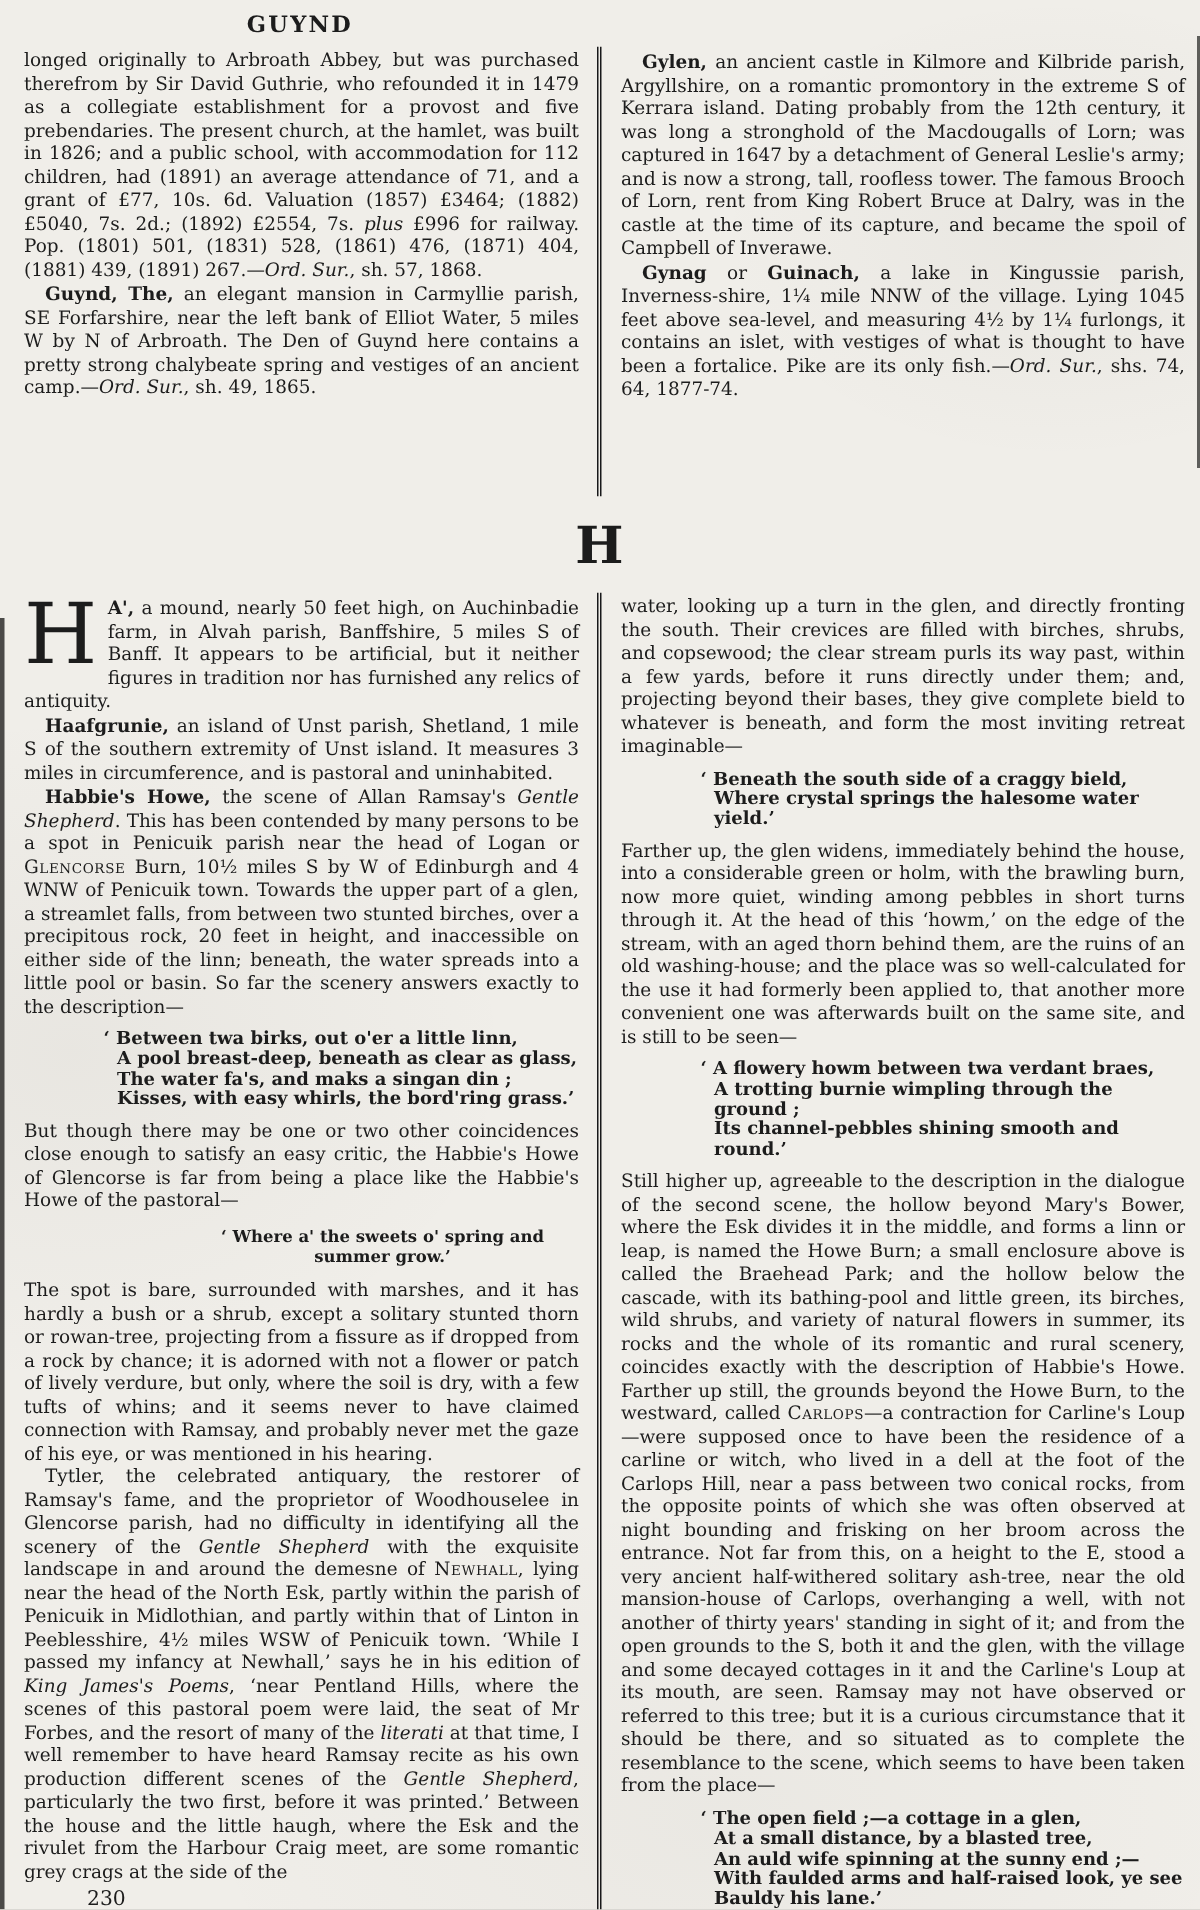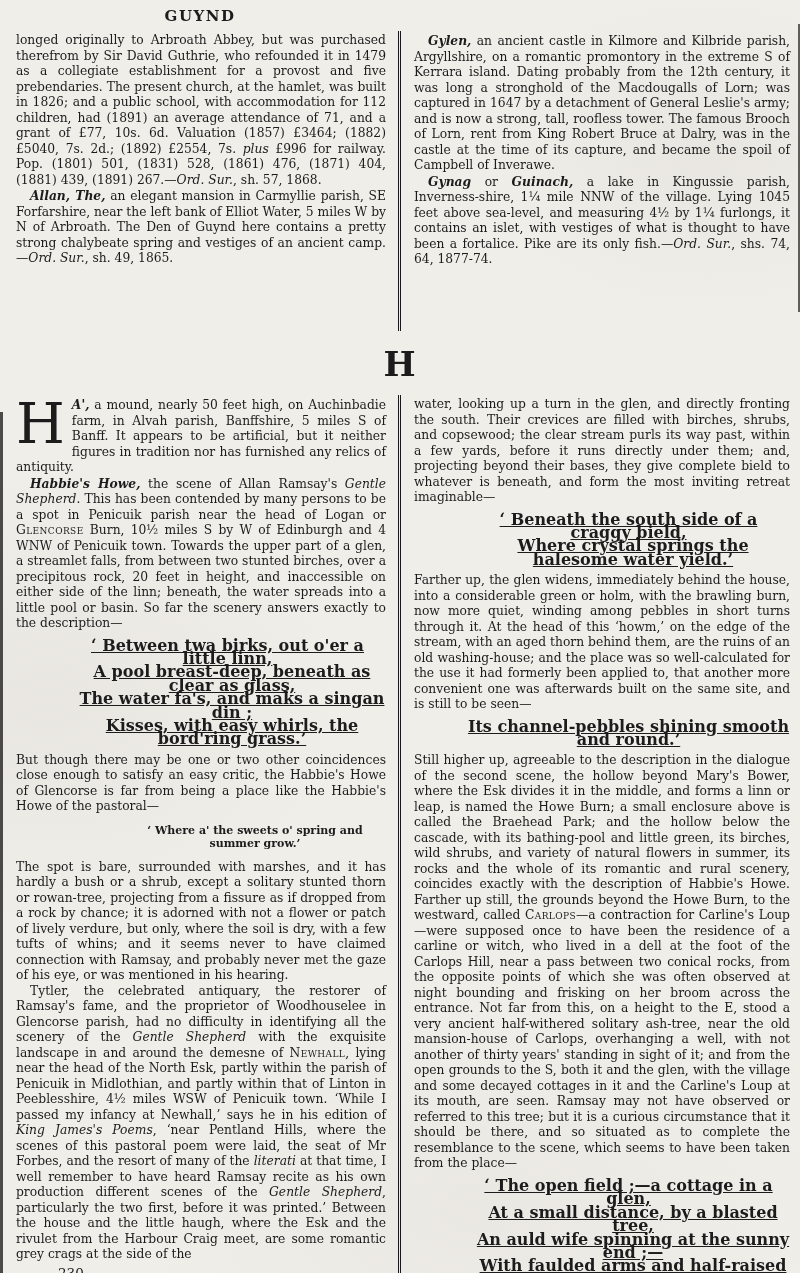--- a/index.html
+++ b/index.html
@@ -16,33 +16,33 @@
   .running-heads{display:flex;padding-top:7px;height:24px;}
   .rh{width:400px;text-align:center;font-weight:bold;font-size:15px;letter-spacing:1.5px;}
   .band{display:flex;}
   .band-top{height:300px;overflow:hidden;}
   .band-bottom{height:905px;overflow:hidden;}
   .col{box-sizing:border-box;font-size:12.3px;line-height:15.5px;text-align:justify;}
   .col-l{width:398px;padding:2px 12px 0 16px;}
   .col-r{width:402px;border-left:3px double #18181a;padding:2px 10px 0 13px;}
   p.entry{margin:0;text-indent:14px;}
   p.cont{margin:0;text-indent:0;}
-  .b{font-weight:bold;font-style:italic;}
+  .b{font-weight:bold;}
   .i{font-style:italic;}
   .sc{font-variant:small-caps;letter-spacing:.4px;margin-top:45px;}
   .dropcap{
     float:left;font-size:56px;line-height:50px;height:58px;
     padding:2px 7px 0 0;font-weight:normal;
   }
   .section-h{
     text-align:center;font-size:34px;font-weight:bold;
     margin:14px 0 12px 0;height:38px;line-height:38px;letter-spacing:1px;
   }
-  .quote{margin:7px 0 7px 0;padding-left:62px;font-size:16px;line-height:13.4px;
-    font-weight:bold;text-align:center;text-decoration:underline;}
+  .quote{margin:7px 0 7px 0;padding-left:62px;font-size:12px;line-height:13.4px;
+    font-weight:bold;text-align:left;}
   .quote .qline{text-indent:0;}
   .quote .qline:first-child{margin-left:-9px;}
   .quote-one{margin:9px 0 9px 0;padding-left:108px;font-size:11px;line-height:13.4px;
     font-weight:bold;text-align:center;}
   .page-num{margin:3px 0 0 42px;font-size:13.5px;text-indent:0;text-align:left;}
   .artifact{position:absolute;background:#2e2d2b;}
   .artifact-left{left:0;top:412px;width:3px;height:861px;opacity:.85;}
   .artifact-right{right:0;top:24px;width:2px;height:288px;opacity:.75;}
 </style>
 </head>
@@ -50,33 +50,34 @@
 
 <div class="page">
 
   <div class="running-heads">
     <div class="rh">GUYND</div>
   </div>
 
   <div class="band band-top">
     <div class="col col-l">
       <p class="cont"><span>longed originally to Arbroath Abbey, but was purchased therefrom by Sir David Guthrie, who refounded it in 1479 as a collegiate establishment for a provost and five prebendaries. The present church, at the hamlet, was built in 1826; and a public school, with accommodation for 112 children, had (1891) an average attendance of 71, and a grant of £77, 10s. 6d. Valuation (1857) £3464; (1882) £5040, 7s. 2d.; (1892) £2554, 7s. </span><span class="i">plus</span><span> £996 for railway. Pop. (1801) 501, (1831) 528, (1861) 476, (1871) 404, (1881) 439, (1891) 267.—</span><span class="i">Ord. Sur.</span><span>, sh. 57, 1868.</span></p>
-      <p class="entry"><span class="b">Allan, The,</span><span> an elegant mansion in Carmyllie parish, SE Forfarshire, near the left bank of Elliot Water, 5 miles W by N of Arbroath. The Den of Guynd here contains a pretty strong chalybeate spring and vestiges of an ancient camp.—</span><span class="i">Ord. Sur.</span><span>, sh. 49, 1865.</span></p>
+      <p class="entry"><span class="b">Guynd, The,</span><span> an elegant mansion in Carmyllie parish, SE Forfarshire, near the left bank of Elliot Water, 5 miles W by N of Arbroath. The Den of Guynd here contains a pretty strong chalybeate spring and vestiges of an ancient camp.—</span><span class="i">Ord. Sur.</span><span>, sh. 49, 1865.</span></p>
     </div>
     <div class="col col-r">
       <p class="entry"><span class="b">Gylen,</span><span> an ancient castle in Kilmore and Kilbride parish, Argyllshire, on a romantic promontory in the extreme S of Kerrara island. Dating probably from the 12th century, it was long a stronghold of the Macdougalls of Lorn; was captured in 1647 by a detachment of General Leslie's army; and is now a strong, tall, roofless tower. The famous Brooch of Lorn, rent from King Robert Bruce at Dalry, was in the castle at the time of its capture, and became the spoil of Campbell of Inverawe.</span></p>
       <p class="entry"><span class="b">Gynag</span><span> or </span><span class="b">Guinach,</span><span> a lake in Kingussie parish, Inverness-shire, 1¼ mile NNW of the village. Lying 1045 feet above sea-level, and measuring 4½ by 1¼ furlongs, it contains an islet, with vestiges of what is thought to have been a fortalice. Pike are its only fish.—</span><span class="i">Ord. Sur.</span><span>, shs. 74, 64, 1877-74.</span></p>
     </div>
   </div>
 
   <div class="section-h">H</div>
 
   <div class="band band-bottom">
     <div class="col col-l">
       <p class="cont"><span class="dropcap">H</span><span><span class="b">A',</span><span> a mound, nearly 50 feet high, on Auchinbadie farm, in Alvah parish, Banffshire, 5 miles S of Banff. It appears to be artificial, but it neither figures in tradition nor has furnished any relics of antiquity.</span></span></p>
+      <p class="entry"><span class="b">Haafgrunie,</span><span> an island of Unst parish, Shetland, 1 mile S of the southern extremity of Unst island. It measures 3 miles in circumference, and is pastoral and uninhabited.</span></p>
       <p class="entry"><span class="b">Habbie's Howe,</span><span> the scene of Allan Ramsay's </span><span class="i">Gentle Shepherd</span><span>. This has been contended by many persons to be a spot in Penicuik parish near the head of Logan or </span><span class="sc">Glencorse</span><span> Burn, 10½ miles S by W of Edinburgh and 4 WNW of Penicuik town. Towards the upper part of a glen, a streamlet falls, from between two stunted birches, over a precipitous rock, 20 feet in height, and inaccessible on either side of the linn; beneath, the water spreads into a little pool or basin. So far the scenery answers exactly to the description—</span></p>
       <div class="quote">
           <div class="qline">‘ Between twa birks, out o'er a little linn,</div>
           <div class="qline">A pool breast-deep, beneath as clear as glass,</div>
           <div class="qline">The water fa's, and maks a singan din ;</div>
           <div class="qline">Kisses, with easy whirls, the bord'ring grass.’</div>
         </div>
       <p class="cont"><span>But though there may be one or two other coincidences close enough to satisfy an easy critic, the Habbie's Howe of Glencorse is far from being a place like the Habbie's Howe of the pastoral—</span></p>
       <div class="quote-one">‘ Where a' the sweets o' spring and summer grow.’</div>
       <p class="cont"><span>The spot is bare, surrounded with marshes, and it has hardly a bush or a shrub, except a solitary stunted thorn or rowan-tree, projecting from a fissure as if dropped from a rock by chance; it is adorned with not a flower or patch of lively verdure, but only, where the soil is dry, with a few tufts of whins; and it seems never to have claimed connection with Ramsay, and probably never met the gaze of his eye, or was mentioned in his hearing.</span></p>
@@ -84,20 +85,22 @@
       <p class="page-num">230</p>
     </div>
     <div class="col col-r">
       <p class="cont"><span>water, looking up a turn in the glen, and directly fronting the south. Their crevices are filled with birches, shrubs, and copsewood; the clear stream purls its way past, within a few yards, before it runs directly under them; and, projecting beyond their bases, they give complete bield to whatever is beneath, and form the most inviting retreat imaginable—</span></p>
       <div class="quote">
           <div class="qline">‘ Beneath the south side of a craggy bield,</div>
           <div class="qline">Where crystal springs the halesome water yield.’</div>
         </div>
       <p class="cont"><span>Farther up, the glen widens, immediately behind the house, into a considerable green or holm, with the brawling burn, now more quiet, winding among pebbles in short turns through it. At the head of this ‘howm,’ on the edge of the stream, with an aged thorn behind them, are the ruins of an old washing-house; and the place was so well-calculated for the use it had formerly been applied to, that another more convenient one was afterwards built on the same site, and is still to be seen—</span></p>
       <div class="quote">
+          <div class="qline">‘ A flowery howm between twa verdant braes,</div>
+          <div class="qline">A trotting burnie wimpling through the ground ;</div>
           <div class="qline">Its channel-pebbles shining smooth and round.’</div>
         </div>
       <p class="cont"><span>Still higher up, agreeable to the description in the dialogue of the second scene, the hollow beyond Mary's Bower, where the Esk divides it in the middle, and forms a linn or leap, is named the Howe Burn; a small enclosure above is called the Braehead Park; and the hollow below the cascade, with its bathing-pool and little green, its birches, wild shrubs, and variety of natural flowers in summer, its rocks and the whole of its romantic and rural scenery, coincides exactly with the description of Habbie's Howe. Farther up still, the grounds beyond the Howe Burn, to the westward, called </span><span class="sc">Carlops</span><span>—a contraction for Carline's Loup—were supposed once to have been the residence of a carline or witch, who lived in a dell at the foot of the Carlops Hill, near a pass between two conical rocks, from the opposite points of which she was often observed at night bounding and frisking on her broom across the entrance. Not far from this, on a height to the E, stood a very ancient half-withered solitary ash-tree, near the old mansion-house of Carlops, overhanging a well, with not another of thirty years' standing in sight of it; and from the open grounds to the S, both it and the glen, with the village and some decayed cottages in it and the Carline's Loup at its mouth, are seen. Ramsay may not have observed or referred to this tree; but it is a curious circumstance that it should be there, and so situated as to complete the resemblance to the scene, which seems to have been taken from the place—</span></p>
       <div class="quote">
           <div class="qline">‘ The open field ;—a cottage in a glen,</div>
           <div class="qline">At a small distance, by a blasted tree,</div>
           <div class="qline">An auld wife spinning at the sunny end ;—</div>
           <div class="qline">With faulded arms and half-raised look, ye see</div>
           <div class="qline">Bauldy his lane.’</div>
         </div>

